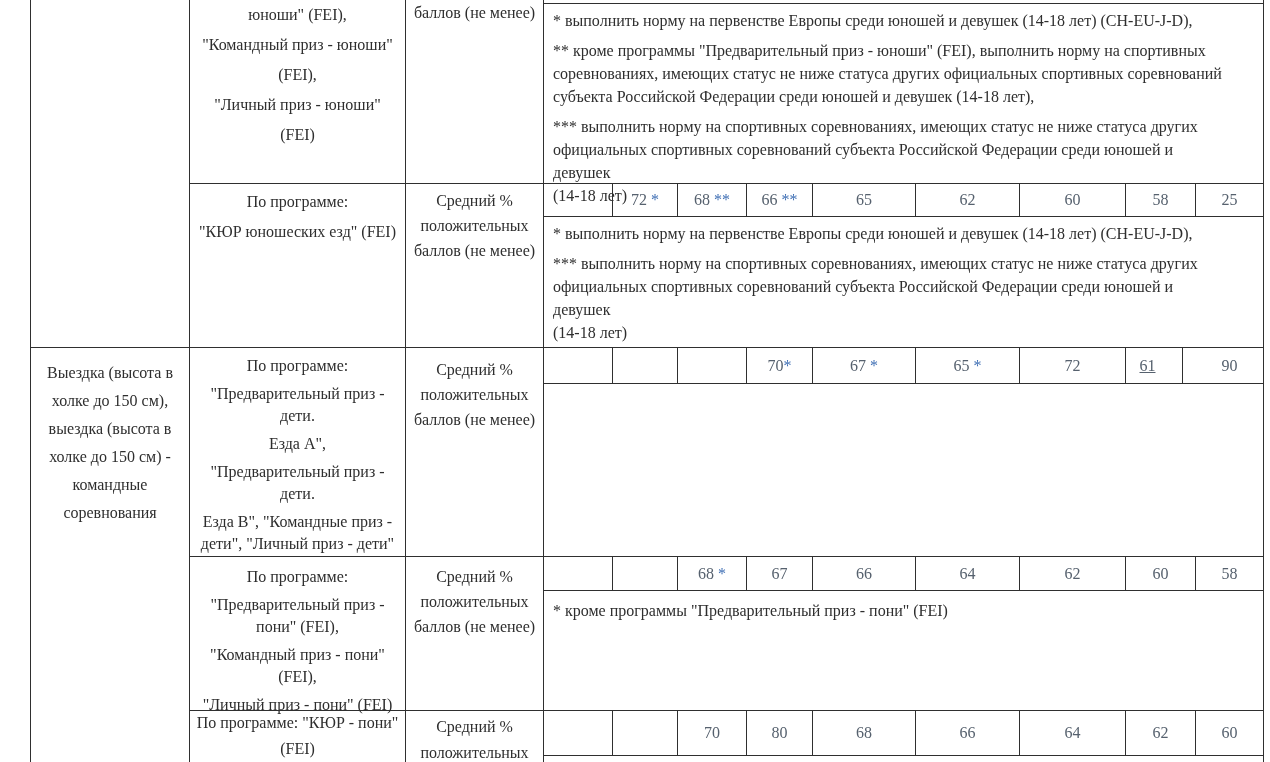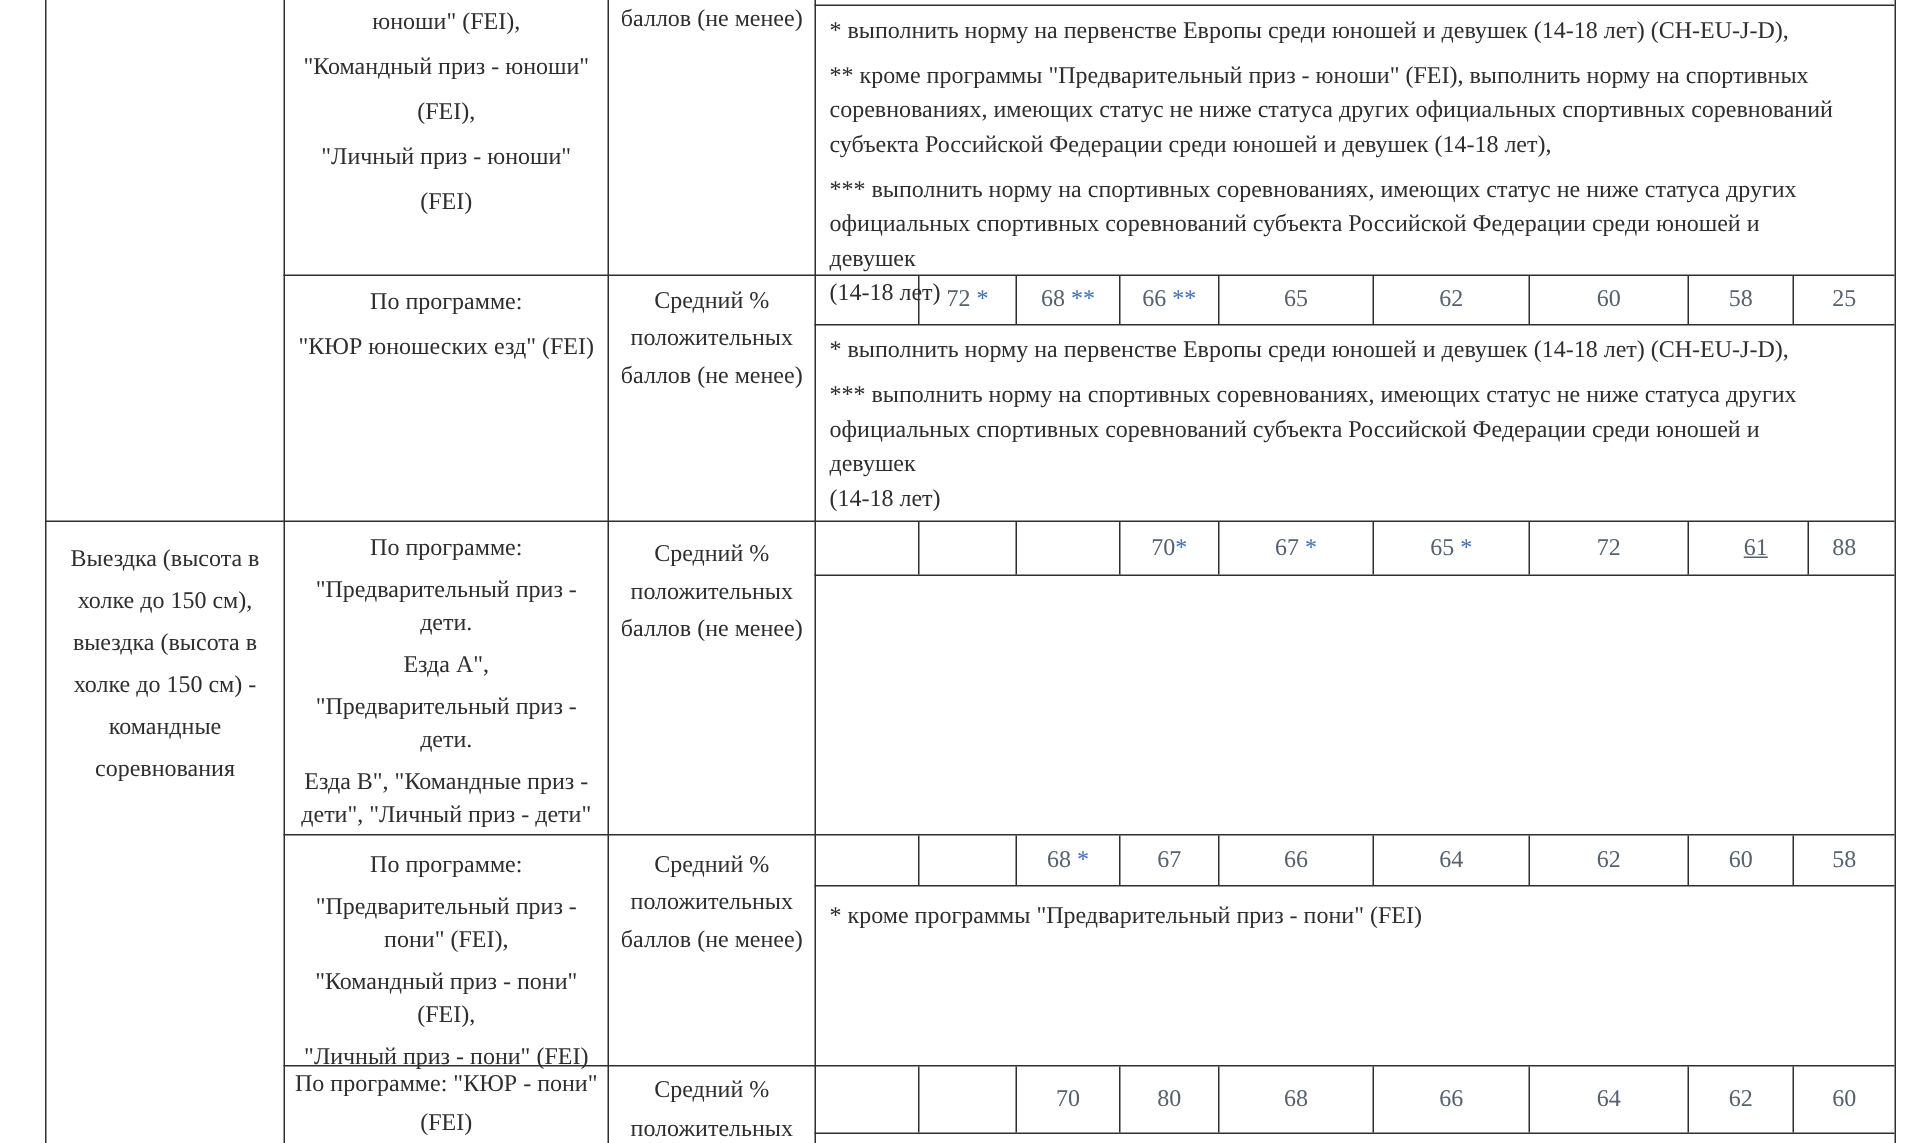--- a/index.html
+++ b/index.html
@@ -119,22 +119,22 @@
 баллов (не менее)</p>
     </div>
   <div class="grades" style="top:348px; height:35px;">
       <div class="grade sep" style="left: 0px; width: 70px;"></div>
       <div class="grade sep" style="left: 70px; width: 65px;"></div>
       <div class="grade sep" style="left: 135px; width: 69px;"></div>
       <div class="grade sep" style="left: 204px; width: 66px;"><span>70</span><span class="star">*</span></div>
       <div class="grade sep" style="left: 270px; width: 103px;"><span>67 </span><span class="star">*</span></div>
       <div class="grade sep" style="left: 373px; width: 104px;"><span>65 </span><span class="star">*</span></div>
       <div class="grade sep" style="left: 477px; width: 106px;">72</div>
-      <div class="grade sep" style="left: 593px; width: 70px; text-decoration: underline;">61</div>
-      <div class="grade" style="left: 653px; width: 67px;">88</div>
+      <div class="grade sep" style="left: 570px; width: 70px; text-decoration: underline;">61</div>
+      <div class="grade" style="left: 653px; width: 67px;">90</div>
     </div>
 
   <div class="cell center lh22" style="left:190px; top:556px; width:215px; padding-top:10px;">
       <p>По программе:</p>
       <p>"Предварительный приз -
 пони" (FEI),</p>
       <p>"Командный приз - пони"
 (FEI),</p>
       <p>"Личный приз - пони" (FEI)</p>
     </div>

